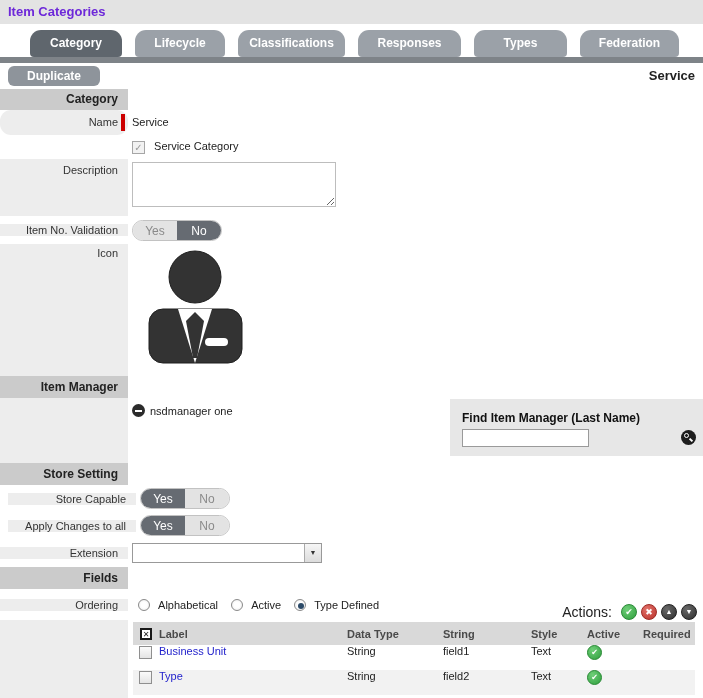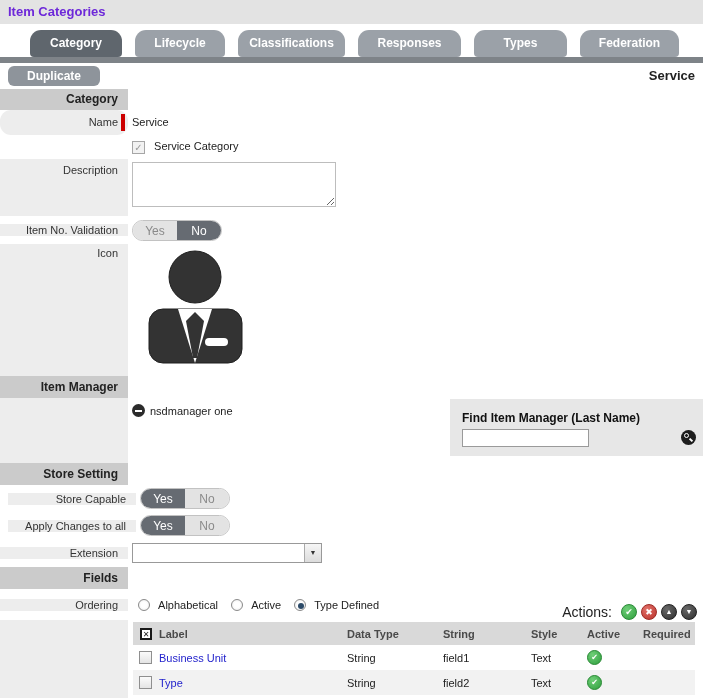--- a/index.html
+++ b/index.html
@@ -103,21 +103,21 @@
   .ico-red { background:radial-gradient(circle at 35% 30%, #e2716a, #b8322b); border:1px solid #9e2b25; }
   .ico-dark { background:radial-gradient(circle at 35% 30%, #6a6a6a, #2e2e2e); border:1px solid #222; font-size:7px; }
   .ico-green-sm { width:15px; height:15px; font-size:8px; margin:0; }
 
   
   .table-wrap { display:flex; height:78px; }
   .table-wrap .lbl-col { height:78px; }
   .ftable { margin:2px 0 0 5px; width:562px; border-collapse:collapse; }
   .ftable .thead { display:flex; background:#d9d9d9; height:23px; align-items:center;
     font-weight:bold; color:#4a4a4a; }
-  .ftable .trow { display:flex; height:25px; align-items:center; background:#fff; }
+  .ftable .trow { display:flex; height:25px; background:#fff; }
   .ftable .trow.alt { background:#f2f2f2; }
   .c-sel { width:26px; flex:0 0 26px; text-align:center; }
   .c-label { width:188px; flex:0 0 188px; }
   .c-dtype { width:96px; flex:0 0 96px; }
   .c-field { width:88px; flex:0 0 88px; }
   .c-style { width:56px; flex:0 0 56px; }
   .c-active { width:56px; flex:0 0 56px; }
   .c-req { width:52px; flex:0 0 52px; }
   .selall { width:12px; height:12px; border:2px solid #1a1a1a; display:inline-flex;
     align-items:center; justify-content:center; font-size:8px; color:#1a1a1a;

